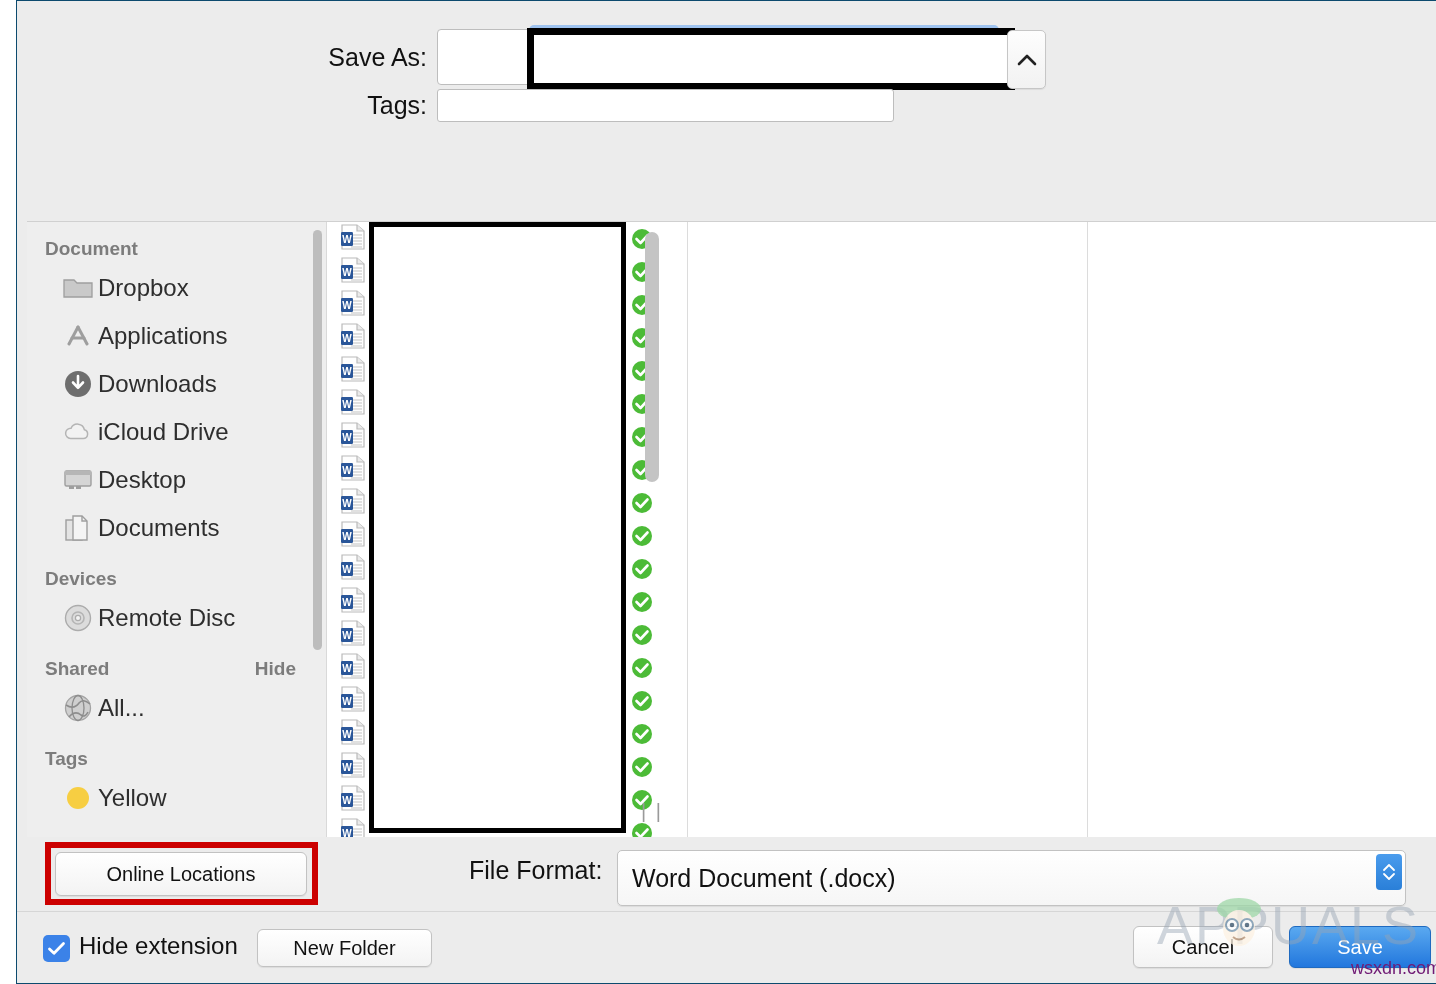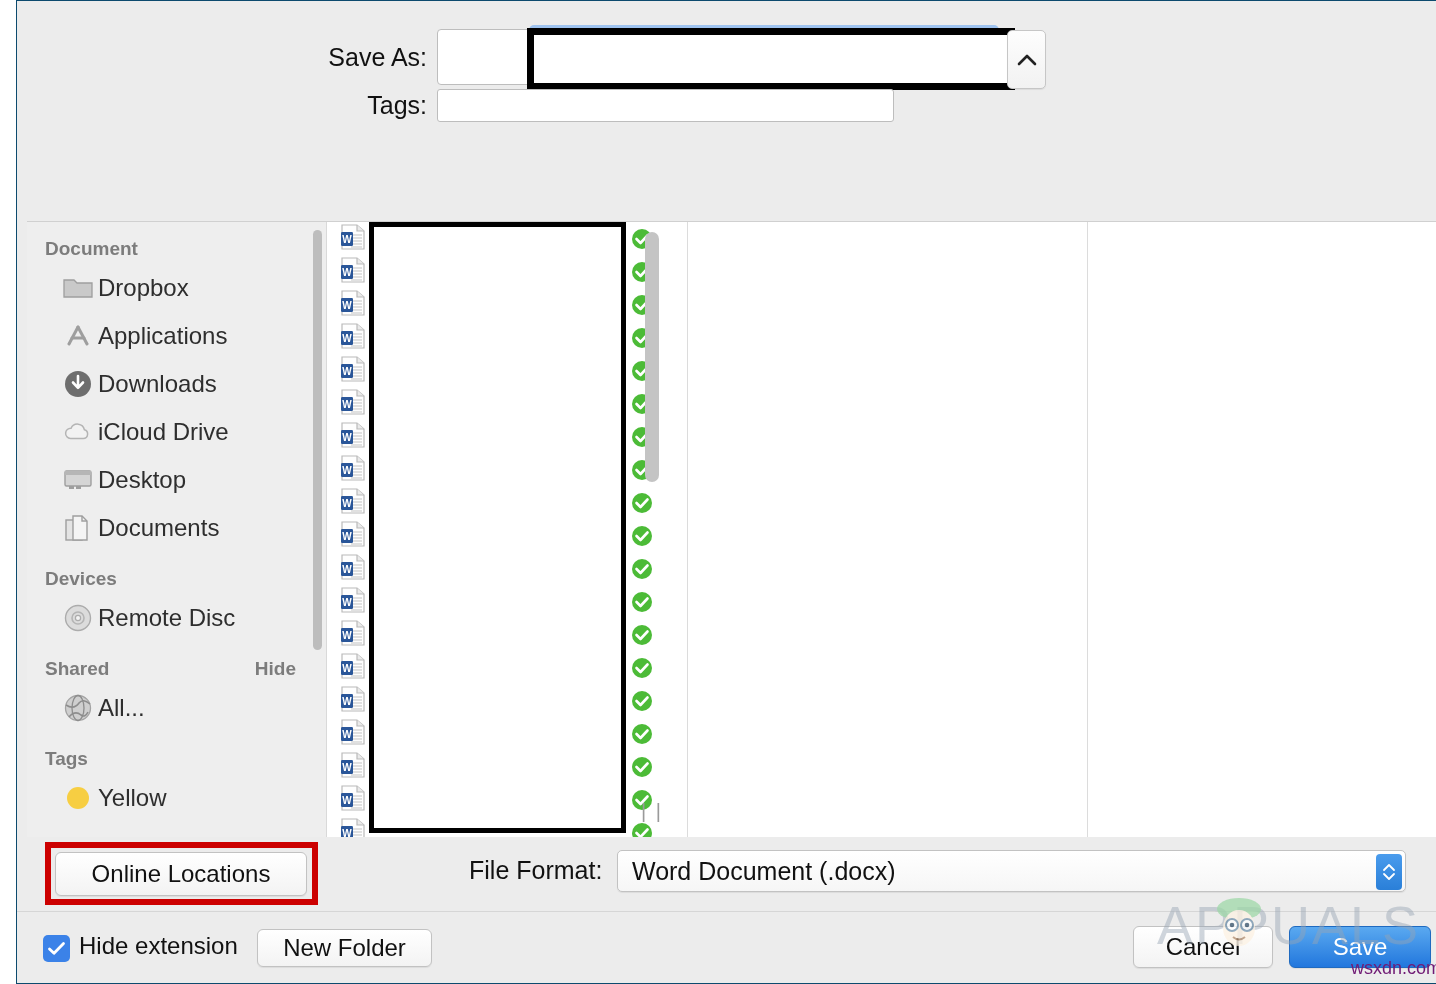--- a/index.html
+++ b/index.html
@@ -186,34 +186,34 @@
     position: absolute; left: 0; top: 836px; width: 1436px; height: 74px;
     background: #ececec;
   }
   .bottom-bar2 {
     position: absolute; left: 0; top: 910px; width: 1436px; height: 74px;
     background: #ececec; border-top: 1px solid #d6d6d6;
   }
   .btn {
     background: linear-gradient(#ffffff, #f3f3f3);
     border: 1px solid #c2c2c2; border-radius: 6px;
-    font-size: 24px; color: #111;
+    font-size: 20px; color: #111;
     display: flex; align-items: center; justify-content: center;
     box-sizing: border-box; box-shadow: 0 1px 1px rgba(0,0,0,.07);
   }
   #online-locations { position: absolute; left: 38px; top: 851px; width: 252px; height: 44px; }
   #online-redaction {
     position: absolute; left: 28px; top: 841px; width: 273px; height: 63px;
     border: 6px solid #cc0000; box-sizing: border-box;
   }
   #fileformat-label {
     position: absolute; left: 452px; top: 855px; font-size: 25px; color: #111;
   }
   #fileformat-popup {
-    position: absolute; left: 600px; top: 849px; width: 789px; height: 42px;
+    position: absolute; left: 600px; top: 849px; width: 789px; height: 56px;
     background: linear-gradient(#ffffff, #f6f6f6);
     border: 1px solid #c2c2c2; border-radius: 5px;
     display: flex; align-items: center;
     box-sizing: border-box; box-shadow: 0 1px 1px rgba(0,0,0,.07);
   }
   #fileformat-value { font-size: 25px; color: #111; margin-left: 14px; }
   #fileformat-stepper {
     position: absolute; right: 3px; top: 3px; width: 26px; height: 36px;
     background: linear-gradient(#4a9ced, #2a7fd8);
     border-radius: 4px;

